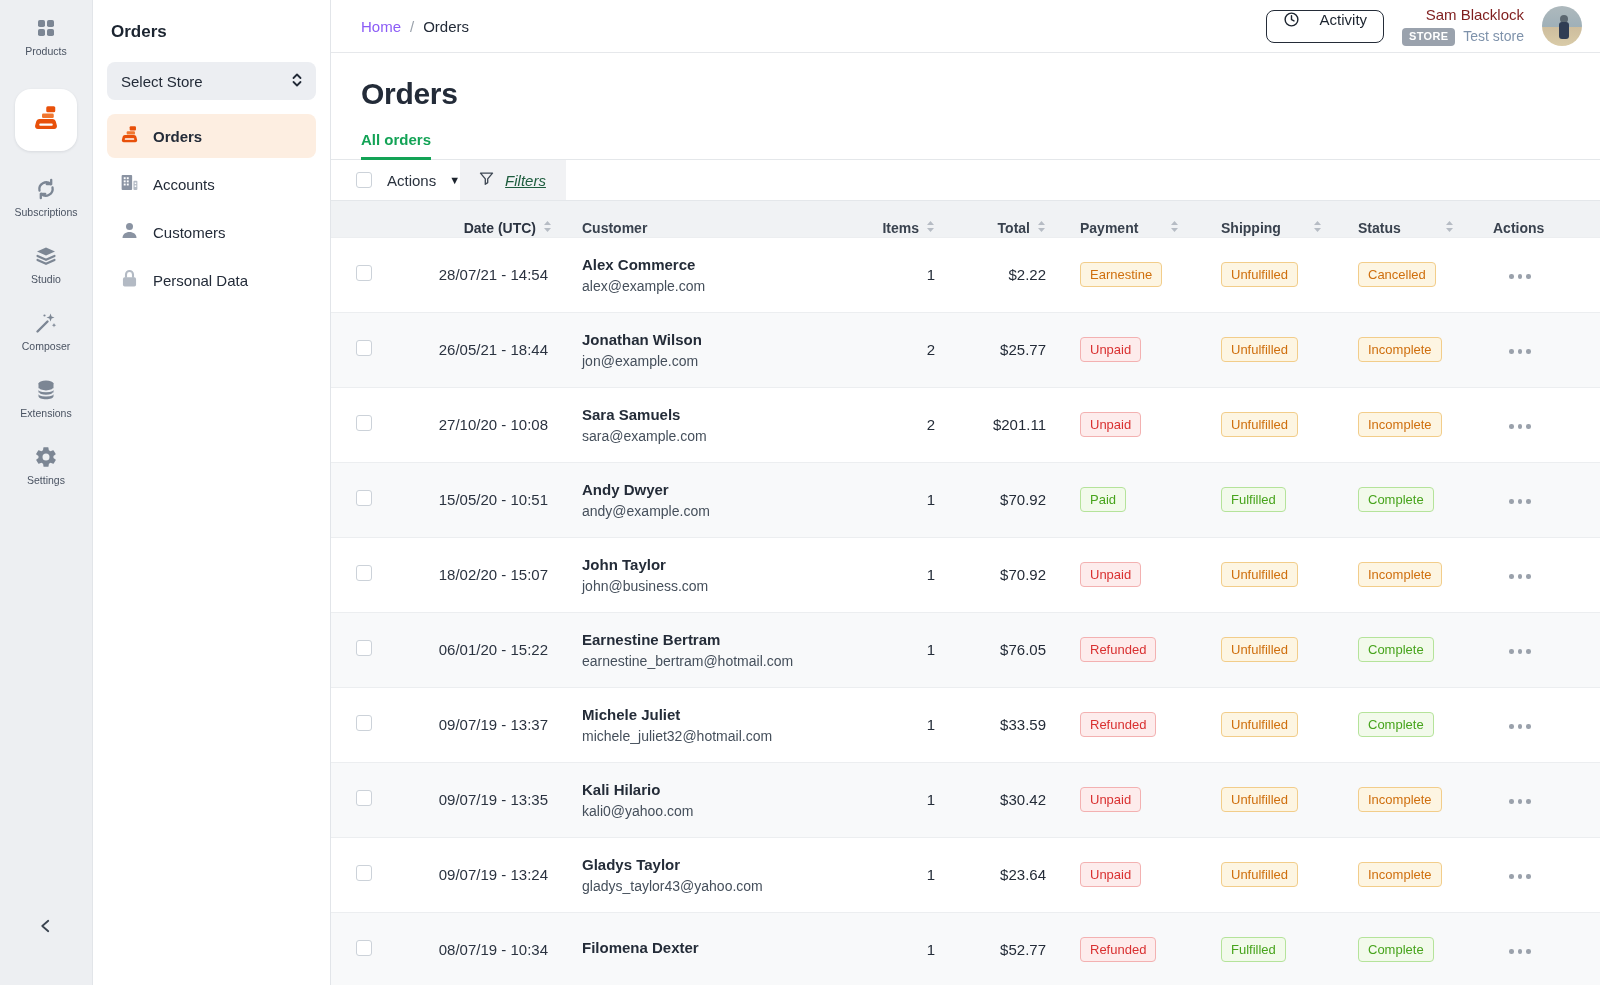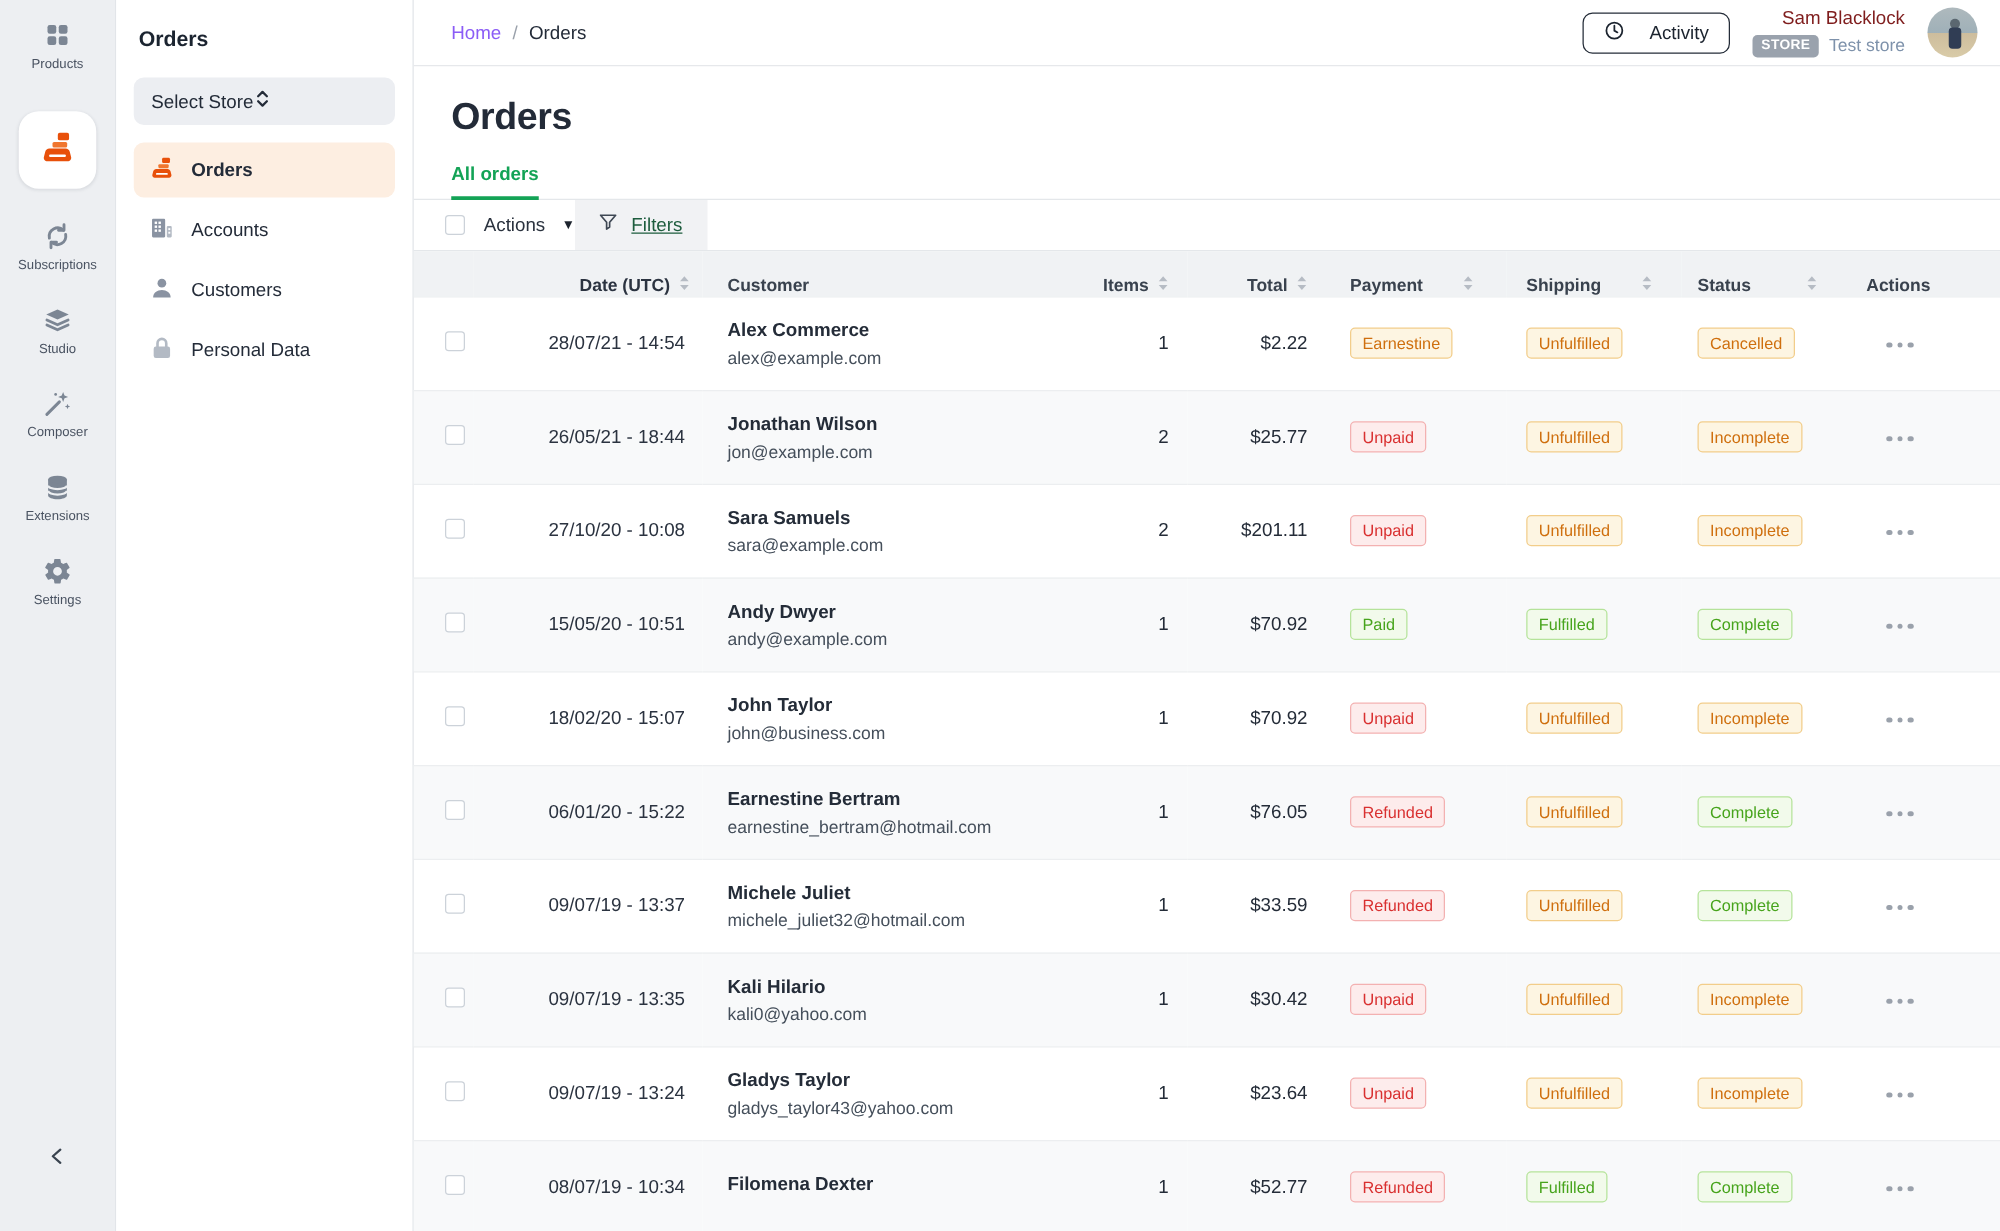--- a/index.html
+++ b/index.html
@@ -18,21 +18,21 @@
     box-shadow:0 1px 3px rgba(20,30,50,.10); display:flex; align-items:center;
     justify-content:center; margin:6px 0 26px; cursor:pointer; }
   .rail-spacer { flex:1; }
   .rail-collapse { margin-bottom:46px; cursor:pointer; }
 
   
   .sidebar { width:238px; background:#fff; border-right:1px solid #e2e5e9;
     display:flex; flex-direction:column; padding:22px 14px 18px; flex:none; }
   .sidebar h2 { font-size:17px; font-weight:700; color:#1b2430; margin:0 0 20px 4px; }
   .store-select { height:38px; background:#eceef2; border-radius:8px; display:flex;
-    align-items:center; padding:0 12px 0 14px;
+    align-items:center; justify-content:space-between; padding:0 12px 0 14px;
     font-size:15px; color:#232b38; cursor:pointer; margin-bottom:14px; }
   .nav-item { height:44px; border-radius:8px; display:flex; align-items:center;
     gap:13px; padding:0 12px; font-size:15px; color:#232b38; cursor:pointer; margin-bottom:4px; }
   .nav-item.active { background:#fdeee1; font-weight:700; }
   .side-footer { margin-top:auto; display:flex; align-items:center; padding:0 4px 8px 6px; }
   .logo { display:flex; align-items:center; gap:9px; }
   .logo-mark { display:flex; flex-direction:column; align-items:flex-start; gap:1px; }
   .logo-mark i { display:block; background:#21c468; }
   .logo-mark i:nth-child(1){ width:8px; height:8px; transform:rotate(45deg); margin-left:2px;}
   .logo-mark i:nth-child(2){ width:10px; height:10px; border-radius:1px;}
@@ -44,21 +44,21 @@
 
   
   .main { flex:1; display:flex; flex-direction:column; min-width:0; }
   .topbar { height:53px; border-bottom:1px solid #e6e8eb; display:flex; align-items:center;
     padding:0 18px 0 30px; flex:none; }
   .crumb { font-size:15px; display:flex; gap:9px; align-items:center; }
   .crumb .home { color:#8b5cf6; cursor:pointer;text-align:center; }
   .crumb .sep { color:#9aa1ab; }
   .crumb .cur { color:#232b38; font-weight:500; }
   .topbar-right { margin-left:auto; display:flex; align-items:center; gap:18px; }
-  .btn-outline { display:flex; align-items:center; gap:20px; border:1.5px solid #242c38;
+  .btn-outline { display:flex; gap:20px; border:1.5px solid #242c38;
     border-radius:8px; background:#fff; font-size:15px; font-weight:500; color:#1c242f;
     padding:0 16px; height:33px; cursor:pointer; }
   .user-block { text-align:right; line-height:1.25; }
   .user-name { font-size:15px; color:#7f1d1d;text-align:right; }
   .user-sub { display:flex; align-items:center; gap:8px; justify-content:flex-end; margin-top:3px;}
   .store-badge { background:#9aa2ad; color:#fff; font-size:11px; font-weight:700;
     padding:2px 7px; border-radius:4px; letter-spacing:.3px; }
   .store-name { font-size:14px; color:#7e92ab; cursor:pointer; }
   .avatar { width:40px; height:40px; border-radius:50%; position:relative; overflow:hidden;
     background:linear-gradient(to bottom,#aeb9bd 0%,#9fb0b8 52%,#cdbd9d 52%,#d9cba8 100%);
@@ -84,21 +84,21 @@
   .checkbox { width:16px; height:16px; border:1px solid #ccd2d9; border-radius:3px;
     background:#fff; display:inline-block; cursor:pointer; flex:none; }
   .toolbar .checkbox { margin-left:25px; }
   .actions-lbl { font-size:15px; color:#2a323e; margin-left:15px; cursor:pointer; }
   .actions-caret { font-size:11px; color:#1d242e; margin-left:13px; cursor:pointer; }
   .search-zone { flex:1; display:flex; align-items:center; justify-content:center; gap:7px; }
   .search-zone input { border:none; outline:none; font-size:15px; width:160px;
     font-family:"Liberation Sans","DejaVu Sans",sans-serif; color:#232b38; background:transparent; }
   .search-zone input::placeholder { color:#a8afb9; }
   .filters-zone { height:100%; background:#f1f2f4; display:flex; align-items:center;
-    gap:10px; padding:0 20px 0 18px; cursor:pointer; }
+    gap:10px; padding:0 20px 0 18px; cursor:pointer;font-style:italic; }
   .filters-lbl { font-size:15px; font-weight:500; color:#1d5c3d; text-decoration:underline; }
 
   
   table { border-collapse:collapse; table-layout:fixed; width:100%; }
   thead tr { background:#f0f2f4; height:36px; }
   th { font-size:14px; font-weight:700; color:#39424e; }
   .th { display:flex; align-items:flex-end;margin-top:18px; }
   .th.right { justify-content:flex-end; }
   .th .sort { margin-left:7px; flex:none; cursor:pointer; }
   .th.spread .sort { margin-left:auto; }

